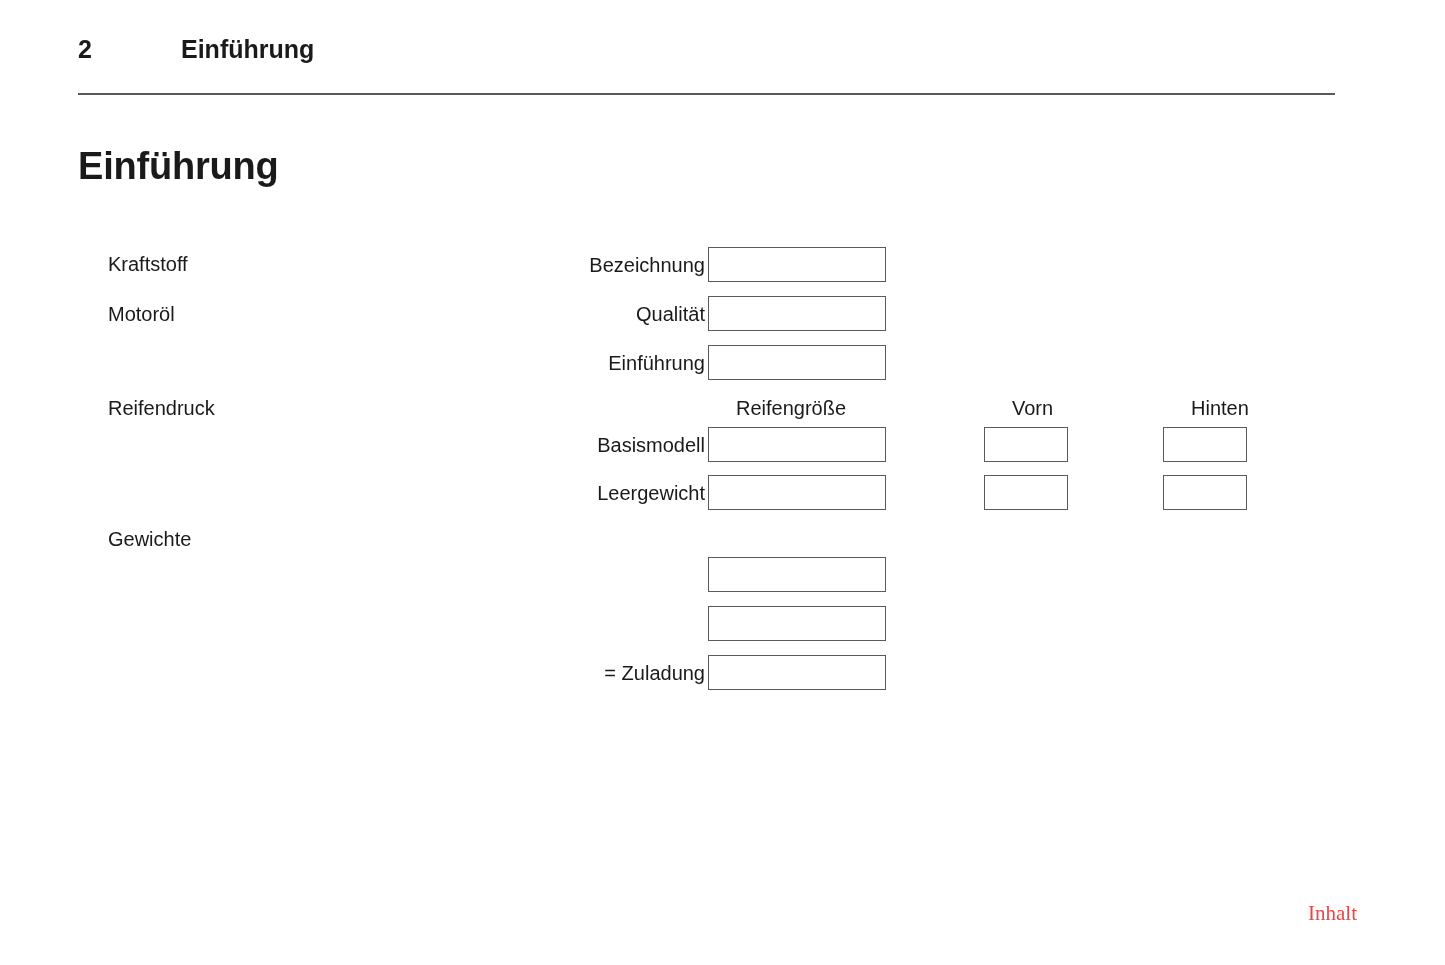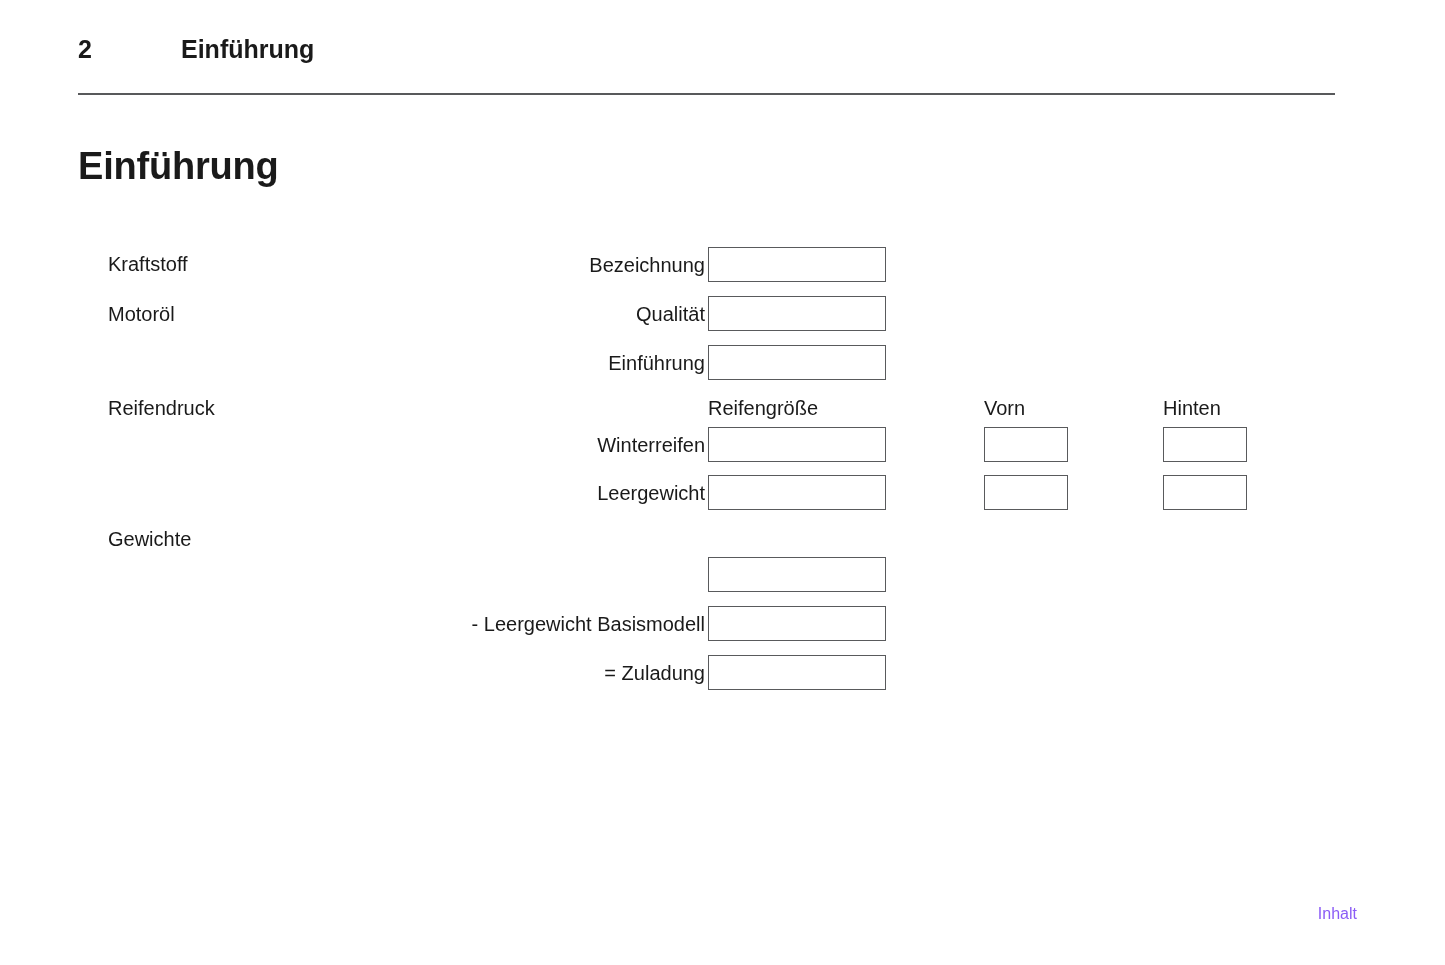--- a/index.html
+++ b/index.html
@@ -82,43 +82,45 @@
     line-height: 24px;
     text-align: center;
     white-space: nowrap;
   }
 
   .col-header {
     position: absolute;
     font-size: 20px;
     line-height: 24px;
     white-space: nowrap;
+    margin-left: 28px;
   }
 
   .field-box {
     position: absolute;
     border: 1.6px solid #595a5c;
     background: #ffffff;
     box-sizing: border-box;
     height: 35px;
   }
   .field-box.wide  { left: 692px;  width: 178px; }
   .field-box.front { left: 968px;  width: 84px;  }
   .field-box.rear  { left: 1147px; width: 84px;  }
 
   
   .footer-link {
     position: absolute;
     right: 88px;
     top: 901px;
-    font-size: 16px;
+    font-size: 21px;
     line-height: 25px;
-    color: #8b5cf6;
+    color: #ef4444;
     text-decoration: none;
     white-space: nowrap;
+    font-family: Liberation Serif, serif;
   }
 </style>
 </head>
 <body>
 
 <div class="page-header">
   <span class="page-number">2</span>
   <span class="header-chapter">Einführung</span>
 </div>
 <div class="header-rule"></div>
@@ -138,33 +140,32 @@
 
   <div class="field-label" style="top:253px">Bezeichnung</div>
   <input class="field-box wide" style="top: 247px;" placeholder="">
 
   <div class="field-label" style="top:302px">Qualität</div>
   <input class="field-box wide" style="top: 296px;" placeholder="">
 
   <div class="field-label" style="top:351px">Einführung</div>
   <input class="field-box wide" style="top: 345px;" placeholder="">
 
-  <div class="field-label" style="top:433px">Winterreifen</div>
+  <div class="field-label" style="top:433px">Basismodell</div>
   <input class="field-box wide" style="top: 427px;" placeholder="">
   <input class="field-box front" style="top: 427px;" placeholder="">
   <input class="field-box rear" style="top: 427px;" placeholder="">
 
   <div class="field-label" style="top:481px">Leergewicht</div>
   <input class="field-box wide" style="top: 475px;" placeholder="">
   <input class="field-box front" style="top: 475px;" placeholder="">
   <input class="field-box rear" style="top: 475px;" placeholder="">
 
   <input class="field-box wide" style="top: 557px;" placeholder="">
 
-  <div class="field-label" style="top:612px">- Leergewicht Basismodell</div>
   <input class="field-box wide" style="top: 606px;" placeholder="">
 
   <div class="field-label" style="top:661px">= Zuladung</div>
   <input class="field-box wide" style="top: 655px;" placeholder="">
 
 </div>
 
 <a class="footer-link" href="#">Inhalt</a>
 
 </body></html>

